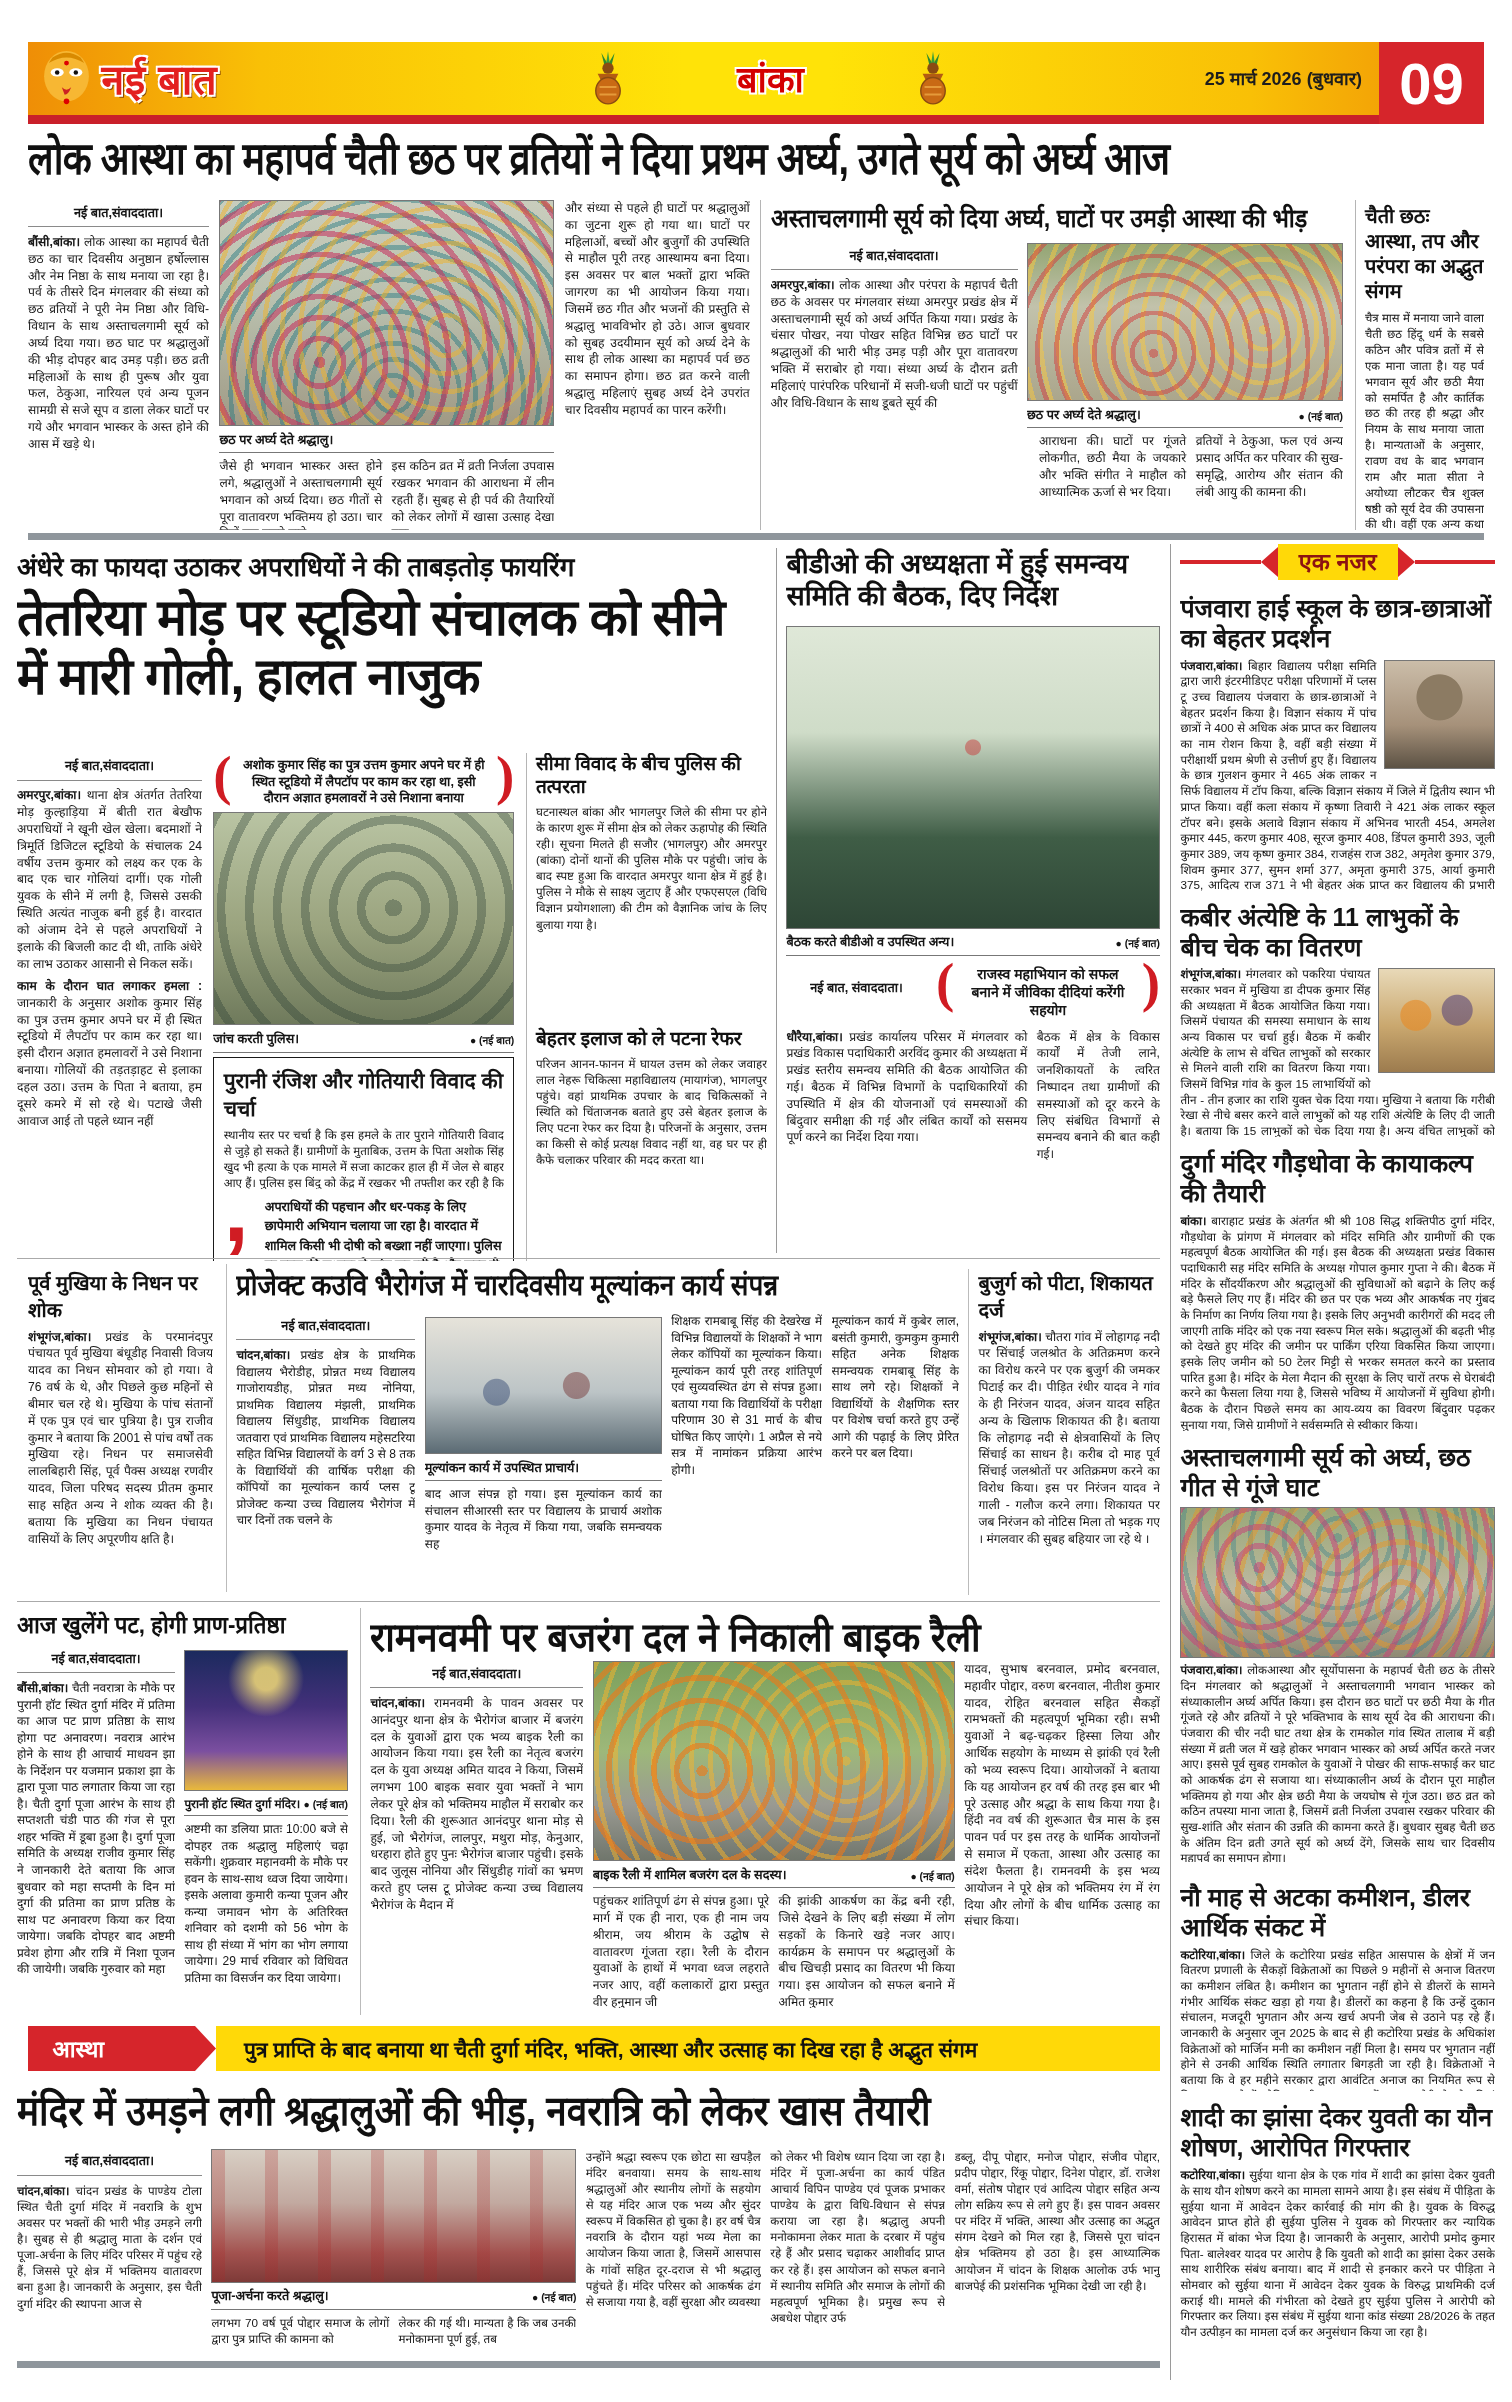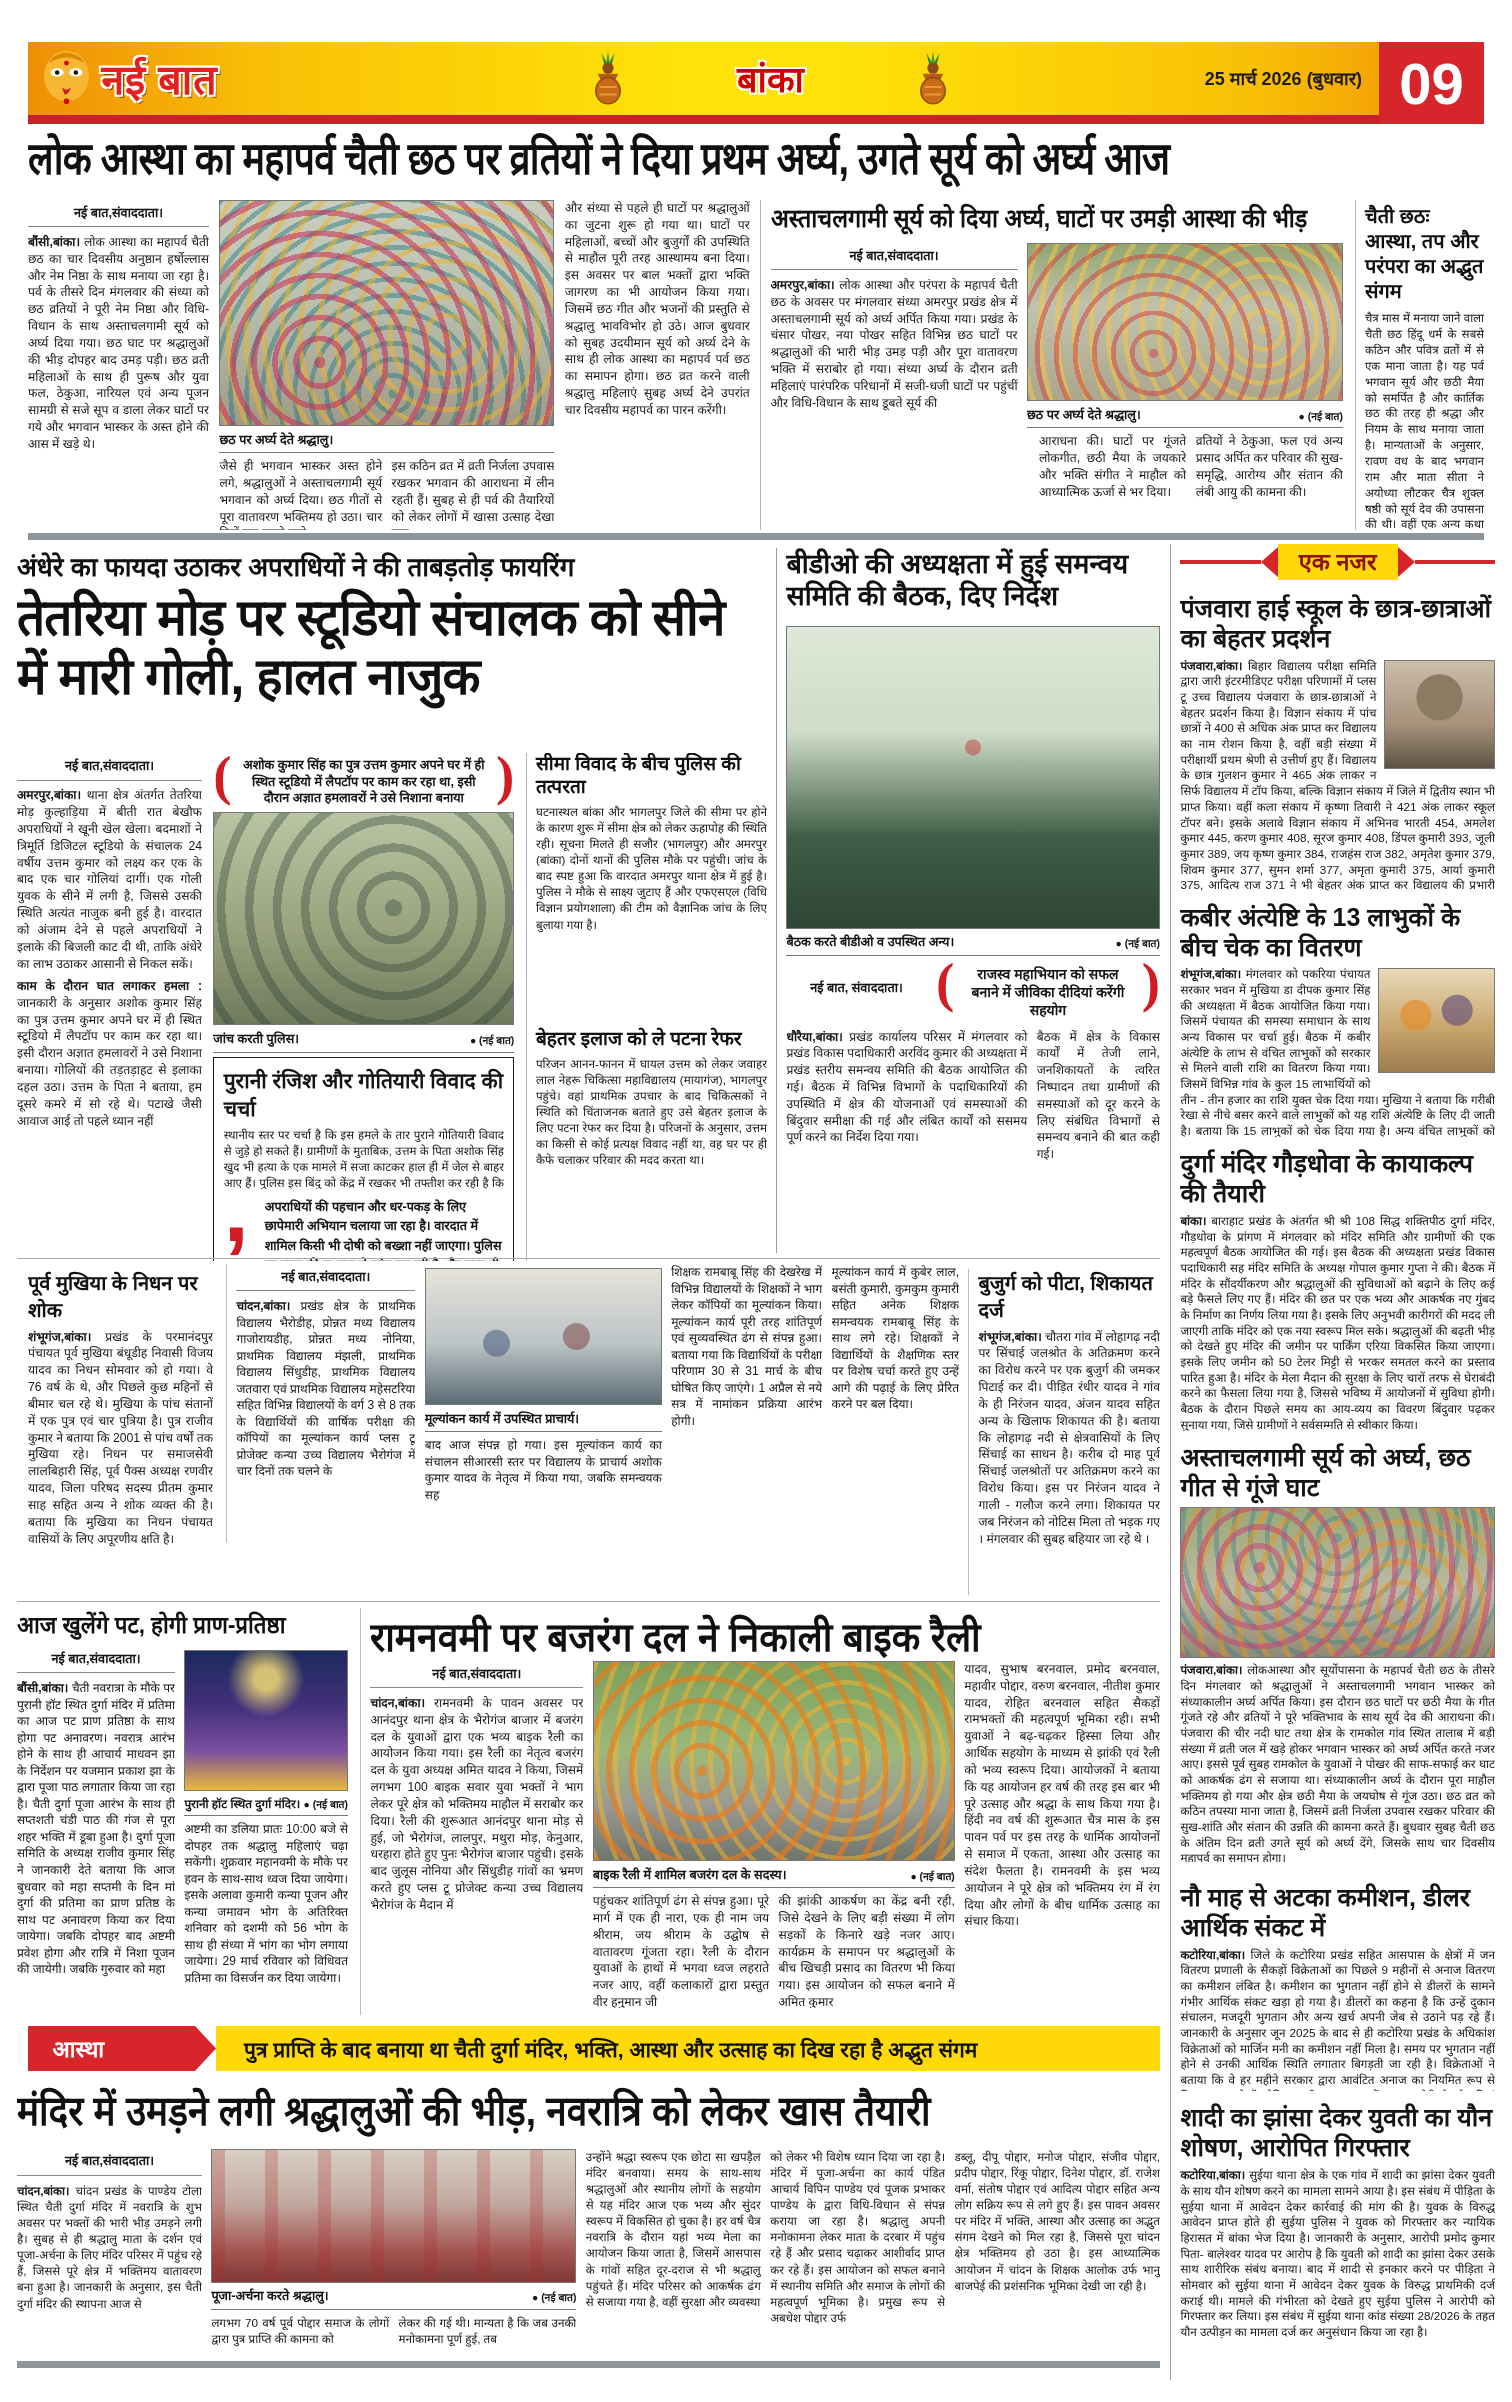--- a/index.html
+++ b/index.html
@@ -288,21 +288,21 @@
 
     <div style="height:303px; overflow:hidden;">
       <div class="en-head">पंजवारा हाई स्कूल के छात्र-छात्राओं का बेहतर प्रदर्शन</div>
       <div class="en-body">
         <div class="ph ph-portrait en-float" style="width:111px; height:109px;"></div>
         <b>पंजवारा,बांका।</b> <span>बिहार विद्यालय परीक्षा समिति द्वारा जारी इंटरमीडिएट परीक्षा परिणामों में प्लस टू उच्च विद्यालय पंजवारा के छात्र-छात्राओं ने बेहतर प्रदर्शन किया है। विज्ञान संकाय में पांच छात्रों ने 400 से अधिक अंक प्राप्त कर विद्यालय का नाम रोशन किया है, वहीं बड़ी संख्या में परीक्षार्थी प्रथम श्रेणी से उत्तीर्ण हुए हैं। विद्यालय के छात्र गुलशन कुमार ने 465 अंक लाकर न सिर्फ विद्यालय में टॉप किया, बल्कि विज्ञान संकाय में जिले में द्वितीय स्थान भी प्राप्त किया। वहीं कला संकाय में कृष्णा तिवारी ने 421 अंक लाकर स्कूल टॉपर बने। इसके अलावे विज्ञान संकाय में अभिनव भारती 454, अमलेश कुमार 445, करण कुमार 408, सूरज कुमार 408, डिंपल कुमारी 393, जूली कुमार 389, जय कृष्ण कुमार 384, राजहंस राज 382, अमृतेश कुमार 379, शिवम कुमार 377, सुमन शर्मा 377, अमृता कुमारी 375, आर्या कुमारी 375, आदित्य राज 371 ने भी बेहतर अंक प्राप्त कर विद्यालय की प्रभारी प्रधानाध्यापिका पिंकू कुमारी ने सभी सफल छात्र-छात्राओं को बधाई देते हुए उनके उज्ज्वल भविष्य की कामना की।</span>
       </div>
     </div>
 
     <div style="height:241px; overflow:hidden; margin-top:5.6px;">
-      <div class="en-head">कबीर अंत्येष्टि के 13 लाभुकों के बीच चेक का वितरण</div>
+      <div class="en-head">कबीर अंत्येष्टि के 11 लाभुकों के बीच चेक का वितरण</div>
       <div class="en-body">
         <div class="ph ph-cheque en-float" style="width:117px; height:105px;"></div>
         <b>शंभूगंज,बांका।</b> <span>म‍ंगलवार को पकरिया पंचायत सरकार भवन में मुखिया डा दीपक कुमार सिंह की अध्यक्षता में बैठक आयोजित किया गया। जिसमें पंचायत की समस्या समाधान के साथ अन्य विकास पर चर्चा हुई। बैठक में कबीर अंत्येष्टि के लाभ से वंचित लाभुकों को सरकार से मिलने वाली राशि का वितरण किया गया। जिसमें विभिन्न गांव के कुल 15 लाभार्थियों को तीन - तीन हजार का राशि युक्त चेक दिया गया। मुखिया ने बताया कि गरीबी रेखा से नीचे बसर करने वाले लाभुकों को यह राशि अंत्येष्टि के लिए दी जाती है। बताया कि 15 लाभुकों को चेक दिया गया है। अन्य वंचित लाभुकों को कागजी प्रक्रिया पूर्ण होने के बाद दी जाएगी।</span>
       </div>
     </div>
 
     <div style="height:288px; overflow:hidden; margin-top:5.6px;">
       <div class="en-head">दुर्गा मंदिर गौड़धोवा के कायाकल्प की तैयारी</div>
       <div class="en-body"><b>बांका।</b> <span>बाराहाट प्रखंड के अंतर्गत श्री श्री 108 सिद्ध शक्तिपीठ दुर्गा मंदिर, गौड़धोवा के प्रांगण में मंगलवार को मंदिर समिति और ग्रामीणों की एक महत्वपूर्ण बैठक आयोजित की गई। इस बैठक की अध्यक्षता प्रखंड विकास पदाधिकारी सह मंदिर समिति के अध्यक्ष गोपाल कुमार गुप्ता ने की। बैठक में मंदिर के सौंदर्यीकरण और श्रद्धालुओं की सुविधाओं को बढ़ाने के लिए कई बड़े फैसले लिए गए हैं। मंदिर की छत पर एक भव्य और आकर्षक नए गुंबद के निर्माण का निर्णय लिया गया है। इसके लिए अनुभवी कारीगरों की मदद ली जाएगी ताकि मंदिर को एक नया स्वरूप मिल सके। श्रद्धालुओं की बढ़ती भीड़ को देखते हुए मंदिर की जमीन पर पार्किंग एरिया विकसित किया जाएगा। इसके लिए जमीन को 50 टेलर मिट्टी से भरकर समतल करने का प्रस्ताव पारित हुआ है। मंदिर के मेला मैदान की सुरक्षा के लिए चारों तरफ से घेराबंदी करने का फैसला लिया गया है, जिससे भविष्य में आयोजनों में सुविधा होगी। बैठक के दौरान पिछले समय का आय-व्यय का विवरण बिंदुवार पढ़कर सुनाया गया, जिसे ग्रामीणों ने सर्वसम्मति से स्वीकार किया।</span></div>
     </div>
@@ -326,20 +326,23 @@
   </div>
 
   <div style="position:absolute; left:17px; top:1258px; width:1143px; border-top:0.9px solid #aaa;"></div>
 
   <div style="position:absolute; left:28px; top:1269px; width:185px; height:326px; overflow:hidden;">
     <div class="headline" style="font-size:20px; margin-bottom:5.6px;">पूर्व मुखिया के निधन पर शोक</div>
     <p class="body"><b>शंभूगंज,बांका।</b> <span>प्रखंड के परमानंदपुर पंचायत पूर्व मुखिया बंधूडीह निवासी विजय यादव का निधन सोमवार को हो गया। वे 76 वर्ष के थे, और पिछले कुछ महिनों से बीमार चल रहे थे। मुखिया के पांच संतानों में एक पुत्र एवं चार पुत्रिया है। पुत्र राजीव कुमार ने बताया कि 2001 से पांच वर्षों तक मुखिया रहे। निधन पर समाजसेवी लालबिहारी सिंह, पूर्व पैक्स अध्यक्ष रणवीर यादव, जिला परिषद सदस्य प्रीतम कुमार साह सहित अन्य ने शोक व्यक्त की है। बताया कि मुखिया का निधन पंचायत वासियों के लिए अपूरणीय क्षति है।</span></p>
   </div>
 
   <div style="position:absolute; left:226px; top:1264px; width:733px; border-left:0.9px solid #bbb; padding-left:9.4px;">
+    <div style="height:49px; overflow:hidden;">
+      <span class="headline nowrapfit" style="font-size:29px; transform:scaleX(.9);">प्रोजेक्ट कउवि भैरोगंज में चारदिवसीय मूल्यांकन कार्य संपन्न</span>
+    </div>
     <div style="display:flex; gap:9.4px; height:279px;">
       <div class="colbox" style="width:179px;">
         <div class="byline">नई बात,संवाददाता।</div>
         <p class="body" style="font-size:12px;"><b>चांदन,बांका।</b> <span>प्रखंड क्षेत्र के प्राथमिक विद्यालय भैरोडीह, प्रोन्नत मध्य विद्यालय गाजोरायडीह, प्रोन्नत मध्य नोनिया, प्राथमिक विद्यालय मंझली, प्राथमिक विद्यालय सिंधुडीह, प्राथमिक विद्यालय जतवारा एवं प्राथमिक विद्यालय महेसटरिया सहित विभिन्न विद्यालयों के वर्ग 3 से 8 तक के विद्यार्थियों की वार्षिक परीक्षा की कॉपियों का मूल्यांकन कार्य प्लस टू प्रोजेक्ट कन्या उच्च विद्यालय भैरोगंज में चार दिनों तक चलने के</span></p>
       </div>
       <div class="colbox" style="width:237px;">
         <div class="ph ph-students" style="height:137px; margin-top:3.8px;"></div>
         <div class="cap">
             <span>मूल्यांकन कार्य में उपस्थित प्राचार्य।</span>
           </div>

